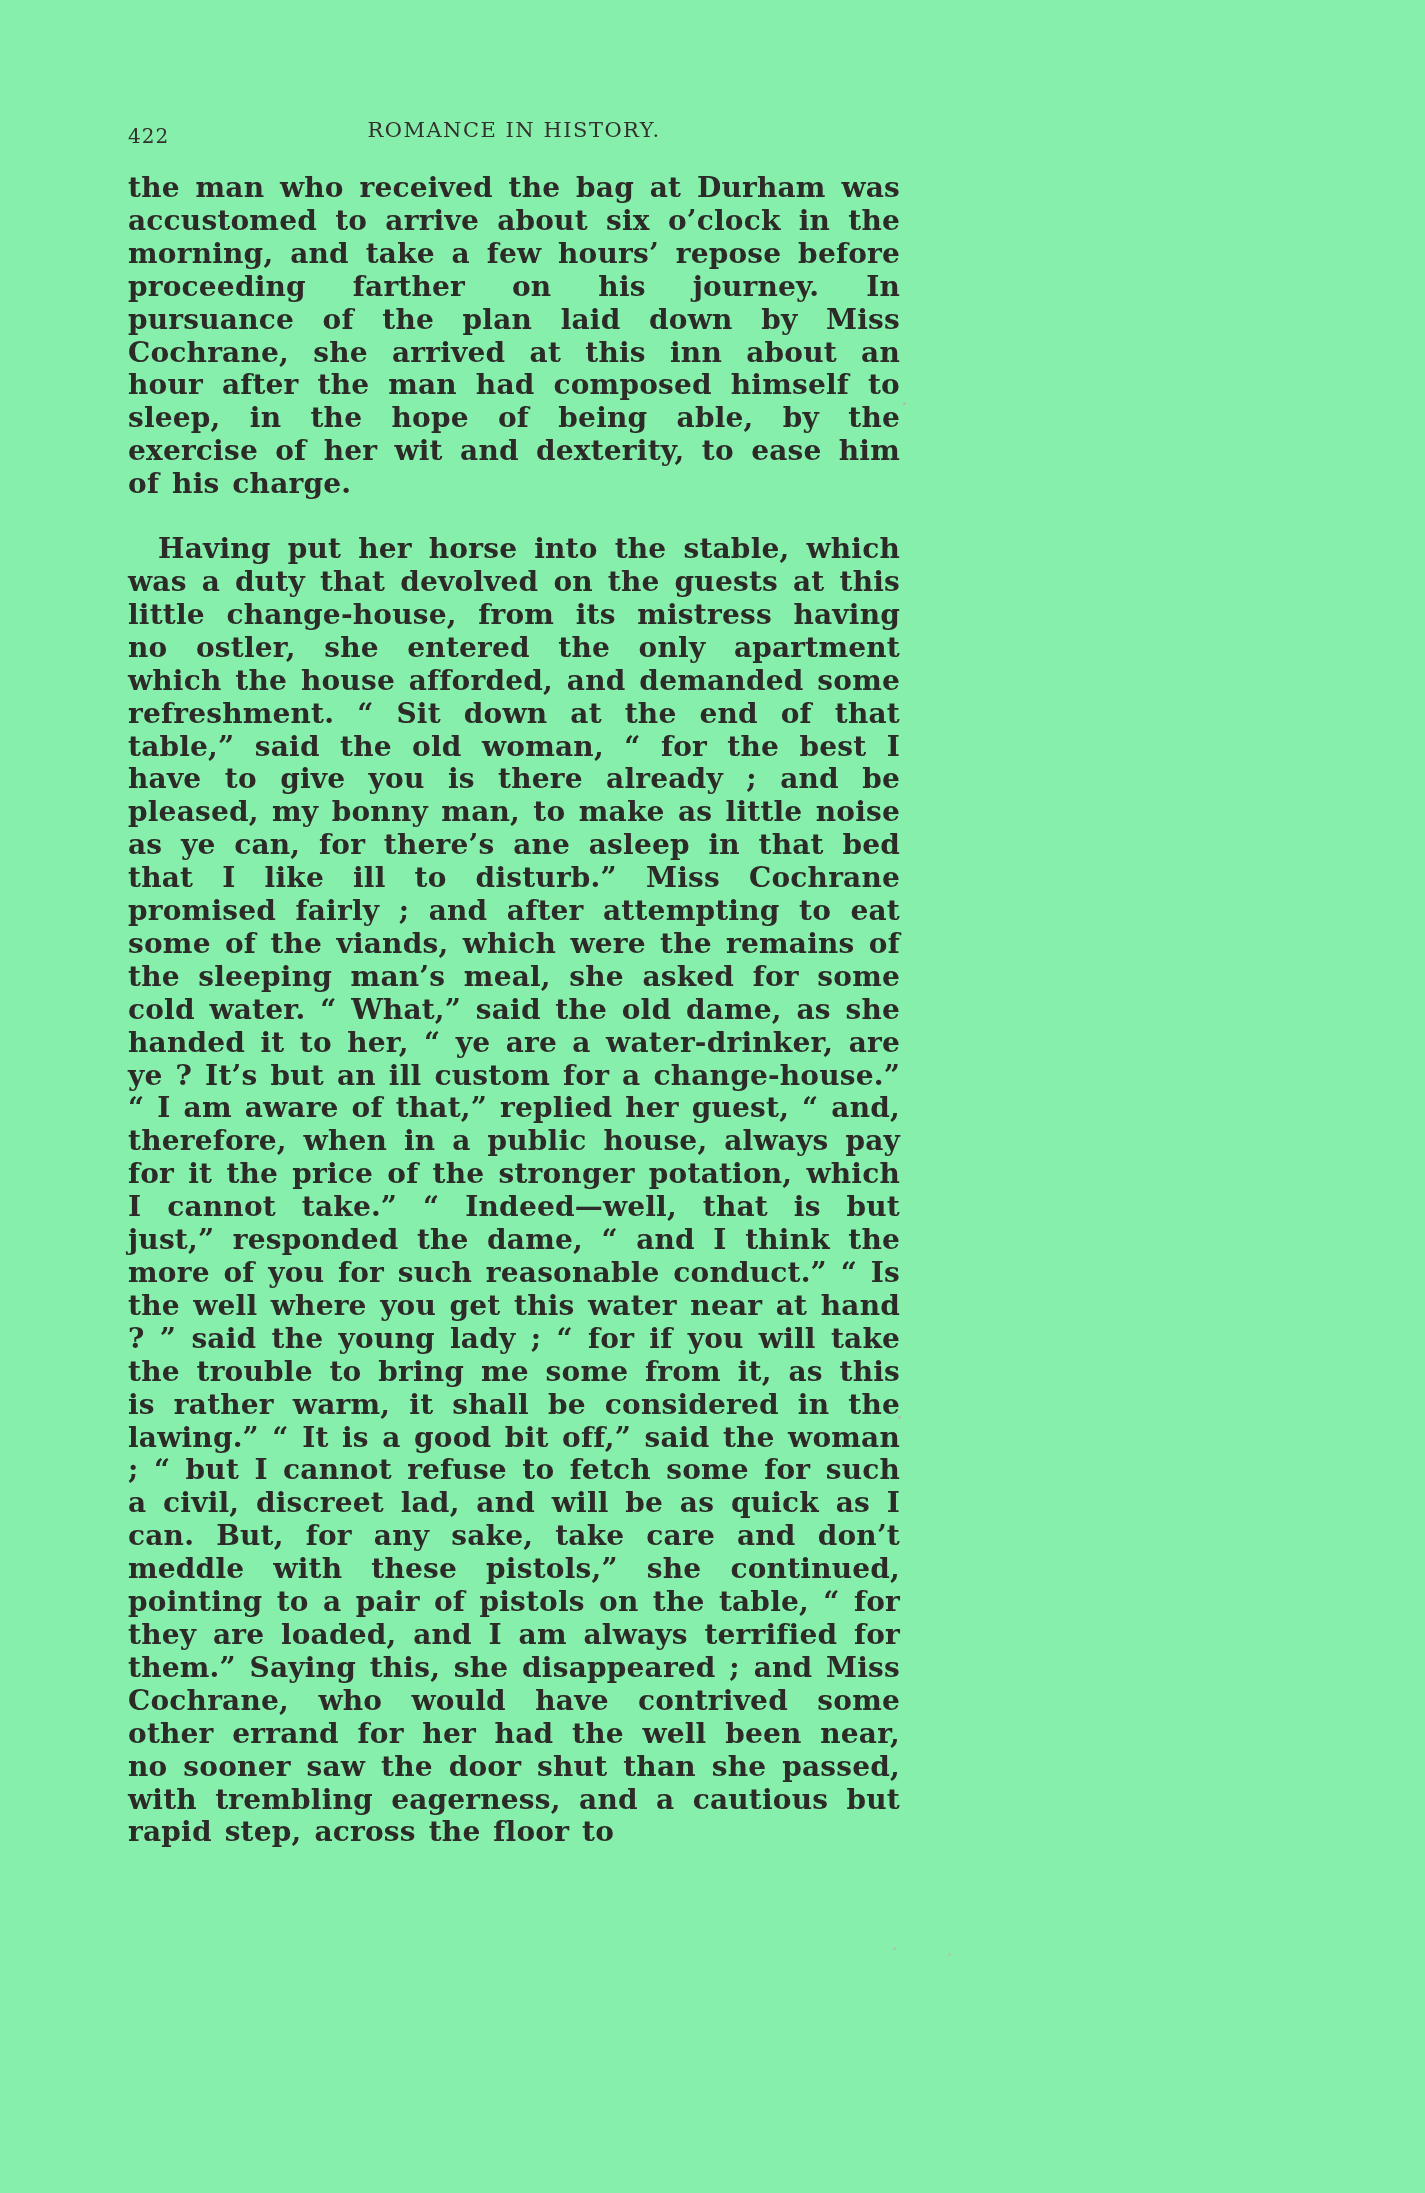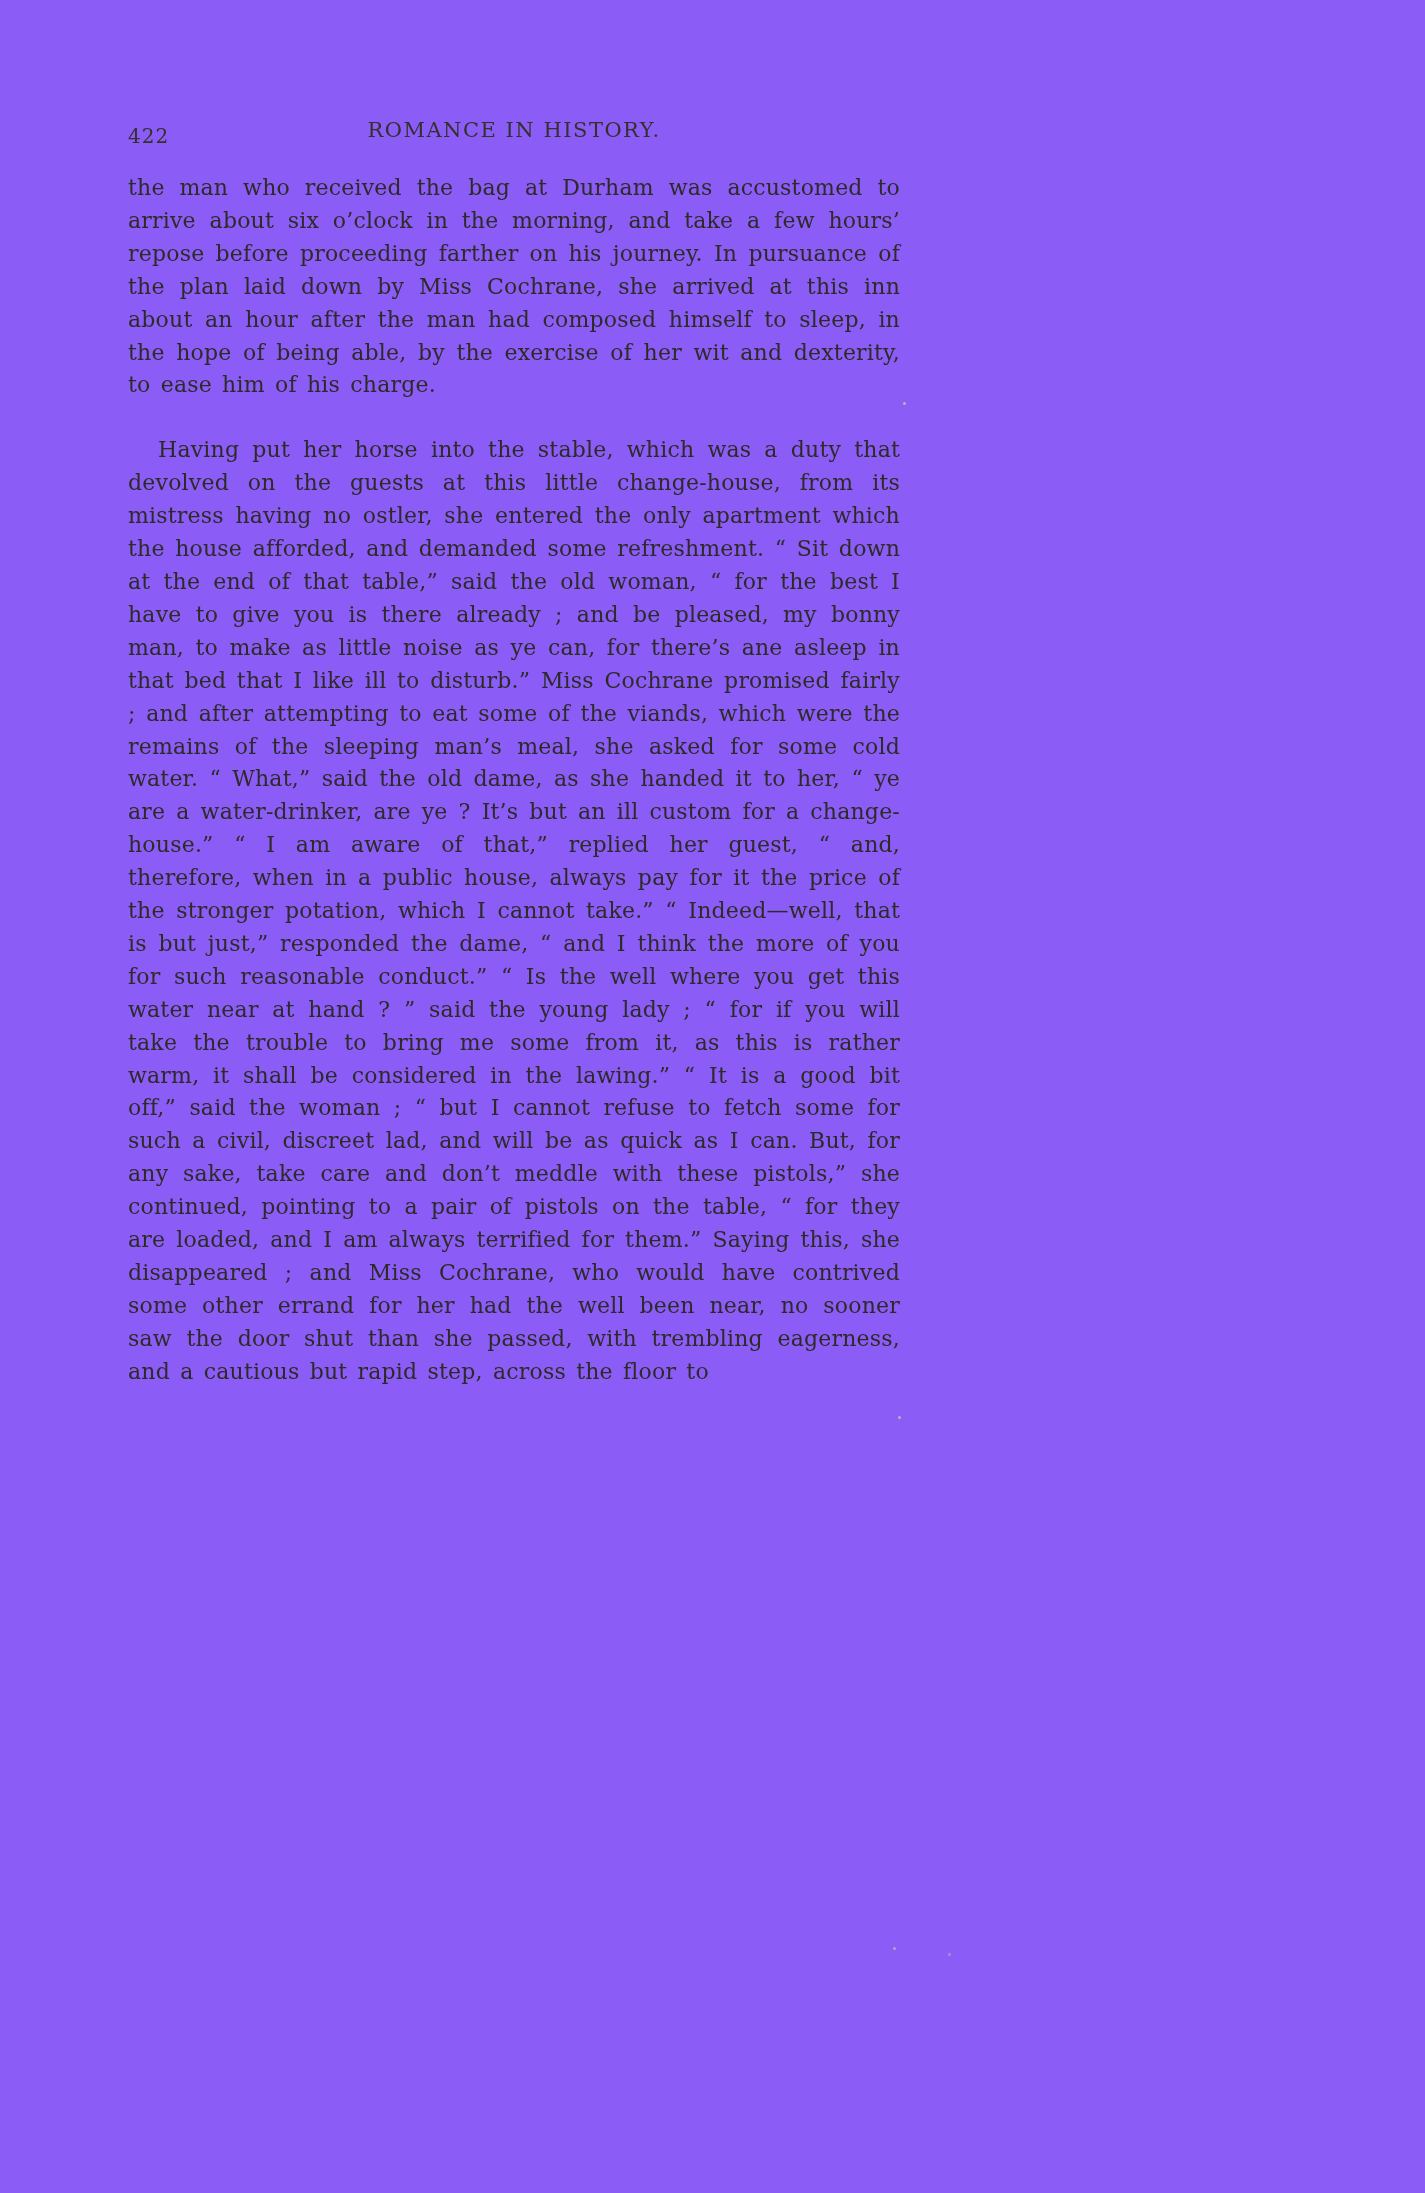--- a/index.html
+++ b/index.html
@@ -9,21 +9,21 @@
   body {
     width: 1425px;
     height: 2193px;
     background: #f6f6f4;
     font-family: "DejaVu Serif", "Liberation Serif", serif;
   }
   .page {
     position: relative;
     width: 1425px;
     height: 2193px;
-    background: #8b5cf6;
+    background: #86efac;
     color: #2d2b28;
     overflow: hidden;
   }
   .text-col {
     position: absolute;
     left: 128px;
     top: 116px;
     width: 772px;
   }
   .page-header {
@@ -41,26 +41,27 @@
   }
   .running-title {
     display: block;
     text-align: center;
     font-size: 21px;
     letter-spacing: 1.5px;
     color: #33312d;
     padding-top: 2px;
   }
   .body-text {
-    font-size: 22px;
+    font-size: 28px;
     line-height: 32.9px;
     text-align: justify;
     word-spacing: 3px;
     letter-spacing: 0.2px;
     color: #2d2b28;
+    font-weight: bold;
   }
   .para {
     margin: 0;
     padding: 0;
   }
   .para.indent {
     text-indent: 30px;
     margin-top: 32px;
   }
   .scan-speck {

